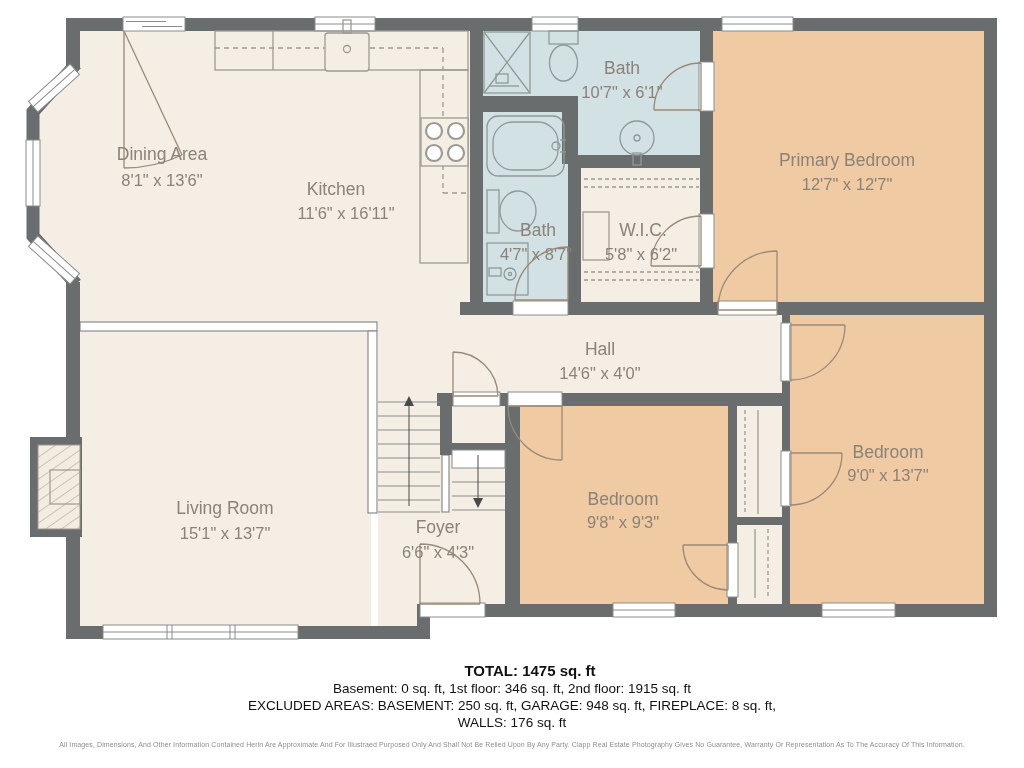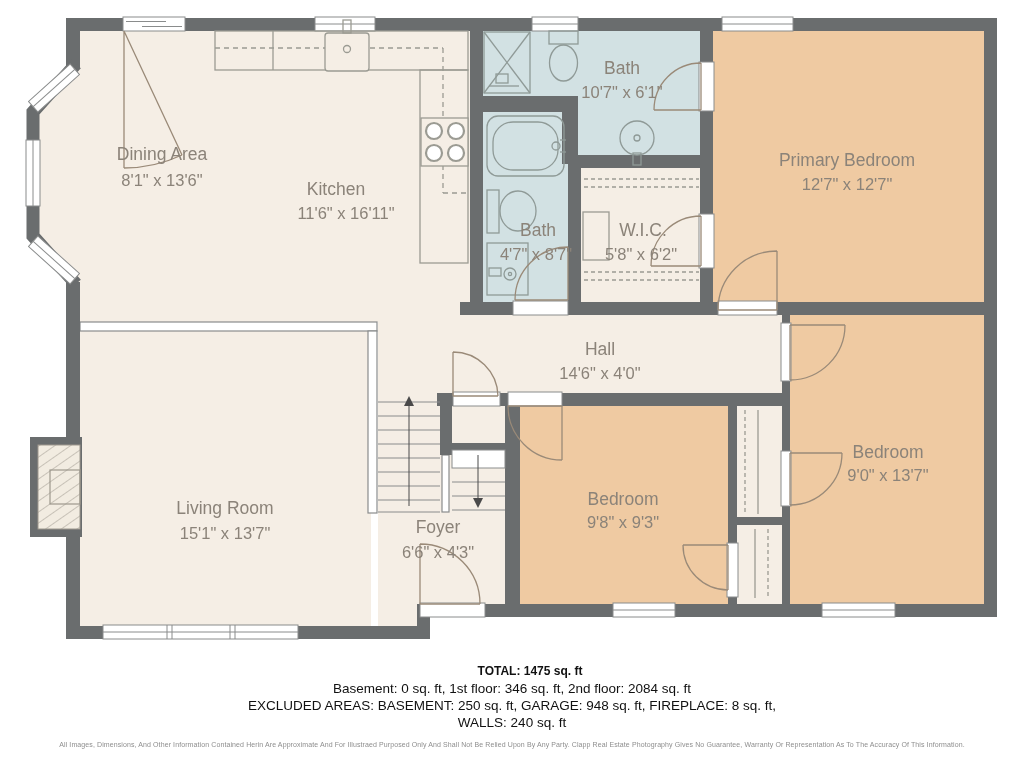--- a/index.html
+++ b/index.html
@@ -2,21 +2,21 @@
 <html><head>
 <meta charset="utf-8">
 <style>
   html,body{margin:0;padding:0;background:#ffffff;}
   #stage{position:relative;width:1024px;height:768px;background:#ffffff;overflow:hidden;
          font-family:"Liberation Sans", sans-serif;}
   #plan{position:absolute;left:0;top:0;}
   .room-label{fill:#8b8379;font-family:"Liberation Sans",sans-serif;font-size:17.5px;}
   .room-dims{fill:#8b8379;font-family:"Liberation Sans",sans-serif;font-size:16.5px;}
   #summary{position:absolute;left:0;top:662px;width:1024px;text-align:center;color:#111;}
-  #summary .total{font-size:12px;font-weight:bold;line-height:18px;margin-left:36px;}
+  #summary .total{font-size:15px;font-weight:bold;line-height:18px;margin-left:36px;}
   #summary .line{font-size:13.5px;line-height:17px;}
   #disclaimer{position:absolute;left:0;top:741px;width:1024px;text-align:center;
               font-size:7px;color:#8e8e8e;letter-spacing:0.1px;}
 </style>
 </head>
 <body>
 
 <div id="stage">
   <svg id="plan" width="1024" height="660" viewBox="0 0 1024 660">
     <defs>
@@ -290,18 +290,18 @@
       <text class="room-dims" x="438" y="558">6'6" x 4'3"</text>
       <text class="room-label" x="623" y="505">Bedroom</text>
       <text class="room-dims" x="623" y="528">9'8" x 9'3"</text>
       <text class="room-label" x="888" y="458">Bedroom</text>
       <text class="room-dims" x="888" y="481">9'0" x 13'7"</text>
     </g>
   </svg>
 
   <div id="summary">
     <div class="total">TOTAL: 1475 sq. ft</div>
-    <div class="line">Basement: 0 sq. ft, 1st floor: 346 sq. ft, 2nd floor: 2084 sq. ft</div>
+    <div class="line">Basement: 0 sq. ft, 1st floor: 346 sq. ft, 2nd floor: 1915 sq. ft</div>
     <div class="line">EXCLUDED AREAS: BASEMENT: 250 sq. ft, GARAGE: 948 sq. ft, FIREPLACE: 8 sq. ft,</div>
-    <div class="line">WALLS: 240 sq. ft</div>
+    <div class="line">WALLS: 176 sq. ft</div>
   </div>
   <div id="disclaimer">All Images, Dimensions, And Other Information Contained Herin Are Approximate And For Illustraed Purposed Only And Shall Not Be Relied Upon By Any Party. Clapp Real Estate Photography Gives No Guarantee, Warranty Or Representation As To The Accuracy Of This Information.</div>
 </div>
 
 </body></html>

